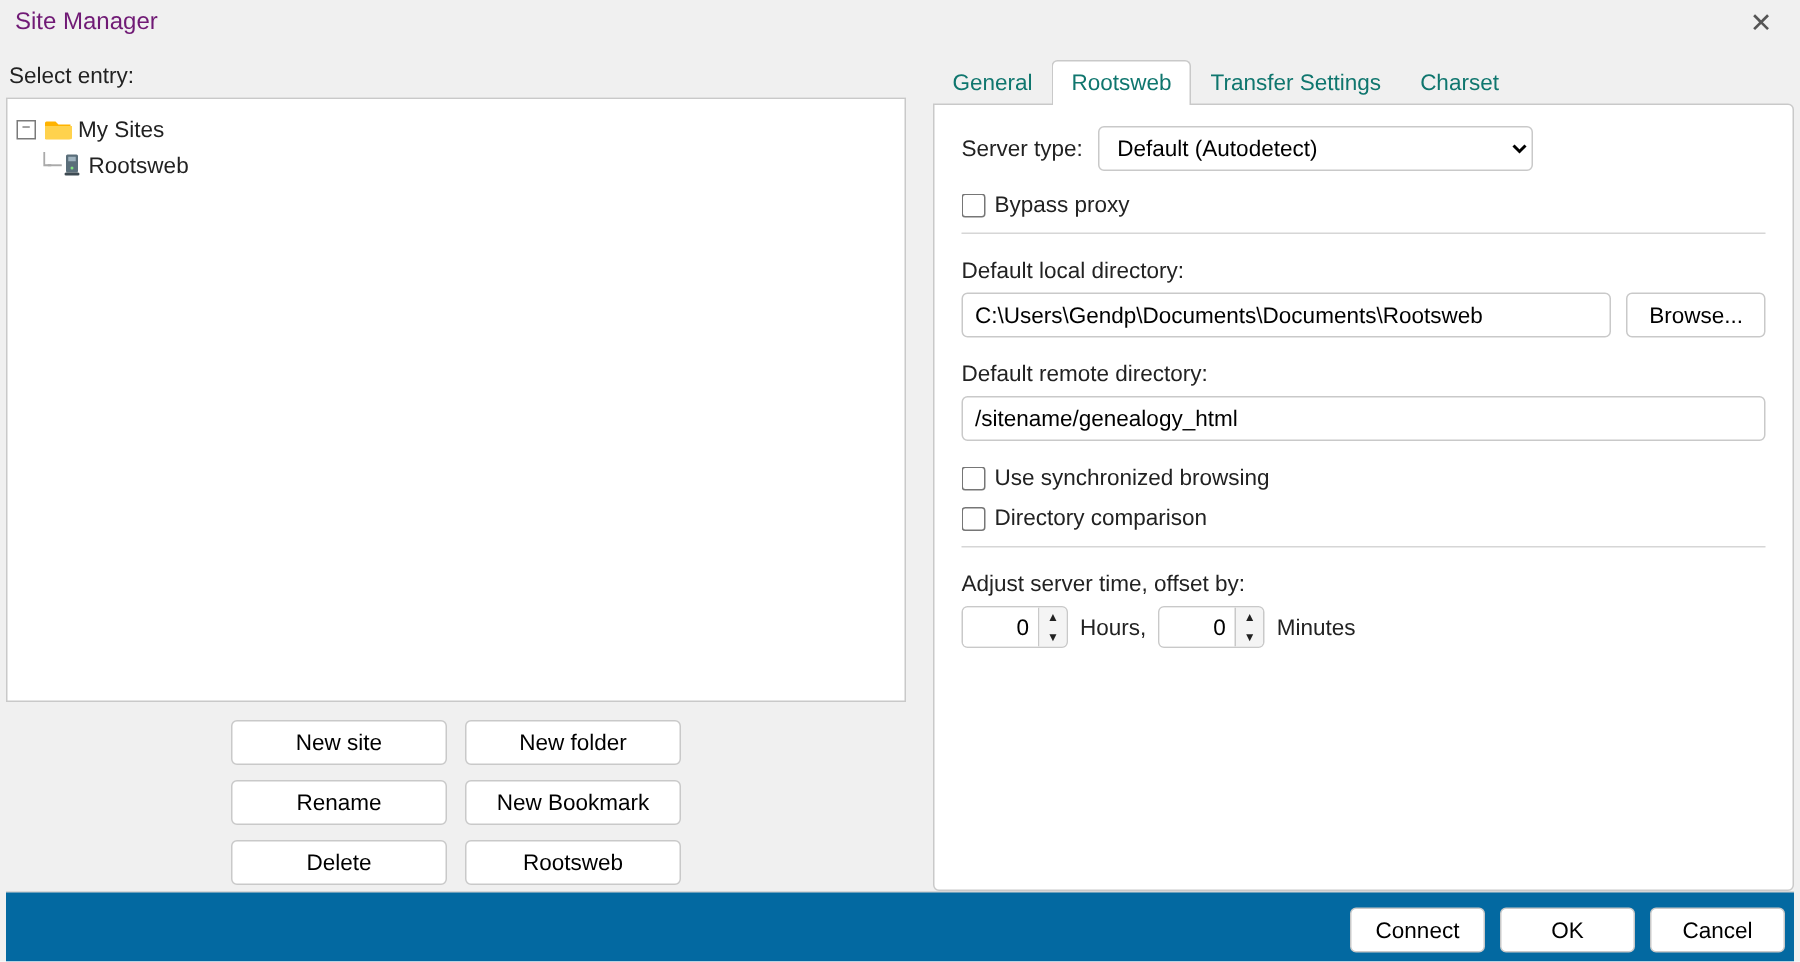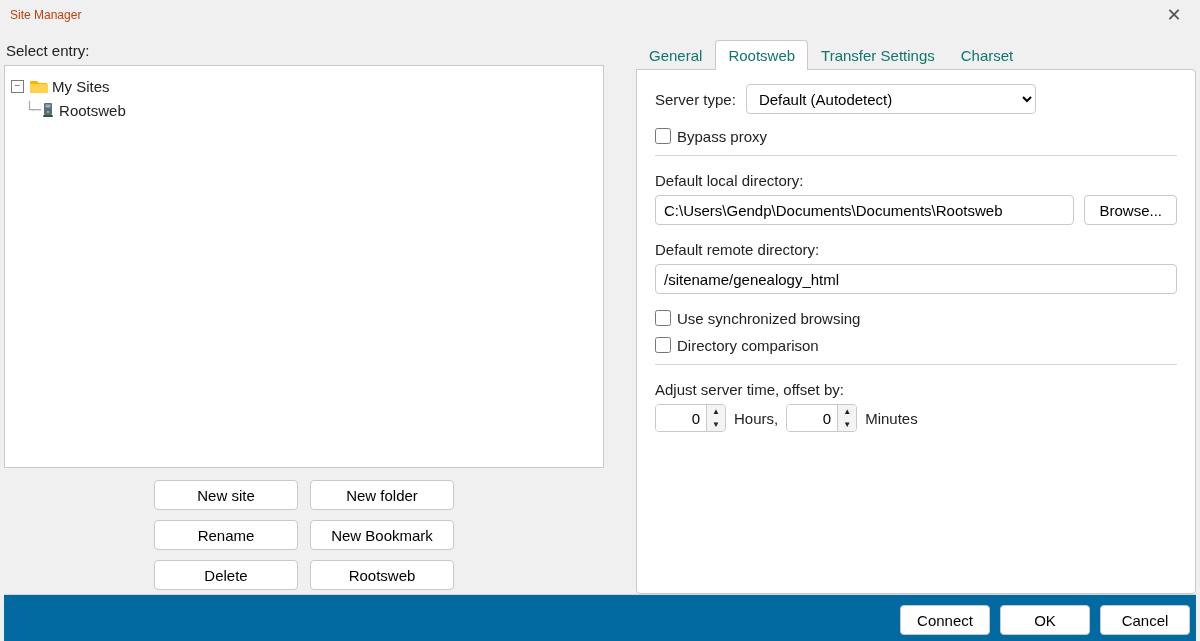--- a/index.html
+++ b/index.html
@@ -1,22 +1,22 @@
 <!DOCTYPE html>
 <html><head>
 <meta charset="utf-8">
 <style>
   * { box-sizing: border-box; font-family: "Segoe UI", Tahoma, sans-serif; font-size: 15px; }
   html, body { margin: 0; padding: 0; background: #fff; color: #222; }
   .window { width: 1200px; height: 641px; background: #fff; display: flex; flex-direction: column; }
   .titlebar { height: 30px; background: #f0f0f0; display: flex; align-items: center; padding: 0 6px; }
-  .titlebar .title { color: #c2410c; flex: 1; font-size: 12px; padding-left: 4px; }
+  .titlebar .title { color: #701a75; flex: 1; font-size: 16px; padding-left: 4px; }
   .titlebar .close { width: 40px; text-align: center; color: #555; font-size: 18px; }
   .client { flex: 1; display: flex; flex-direction: column; padding: 0 4px; background: #f0f0f0; }
-  .top { flex: 1; display: flex; gap: 32px; }
+  .top { flex: 1; display: flex; gap: 18px; }
   .left { width: 600px; display: flex; flex-direction: column; padding-top: 12px; }
   .left-label { margin-bottom: 6px; padding-left: 2px; }
   .tree { flex: 1; background: #fff; border: 1px solid #c9c9c9; padding: 8px 6px; overflow: auto; }
   .tree-row { display: flex; align-items: center; height: 24px; white-space: nowrap; }
   .tree-toggle { width: 13px; height: 13px; border: 1px solid #7a7a7a; display: inline-flex; align-items: center; justify-content: center; font-size: 10px; line-height: 1; color: #555; margin-right: 4px; background: #fff; }
   .tree-line { color: #aaa; font-family: Consolas, monospace; }
   .tree-icon { display: inline-flex; margin: 0 4px 0 2px; }
   .left-grid { display: grid; grid-template-columns: 1fr 1fr; gap: 10px 12px; padding: 12px 150px 4px 150px; }
   button.win { height: 30px; background: #fff; border: 1px solid #c9c9c9; border-radius: 4px; padding: 0 14px; }
   .right { flex: 1; display: flex; flex-direction: column; padding-top: 6px; }
@@ -25,21 +25,21 @@
   .tab.active { background: #fff; border-color: #c9c9c9; position: relative; z-index: 2; }
   .tabpanel { border: 1px solid #c9c9c9; background: #fff; flex: 1; margin-top: -1px; border-radius: 0 4px 4px 4px; padding: 14px 18px; }
   .form-row { display: flex; align-items: center; gap: 10px; margin-bottom: 14px; }
   .sep { border-top: 1px solid #d6d6d6; margin: 6px 0 16px 0; }
   select.win, input.textbox { height: 30px; background: #fff; border: 1px solid #c9c9c9; border-radius: 4px; padding: 0 8px; }
   input.textbox { width: 100%; }
   .spinner { display: inline-flex; align-items: stretch; border: 1px solid #c9c9c9; border-radius: 4px; height: 28px; overflow: hidden; }
   .spinner input { width: 50px; border: none; text-align: right; padding: 0 6px; outline: none; font-size: 15px; }
   .spinbtns { display: flex; flex-direction: column; border-left: 1px solid #c9c9c9; }
   .spinbtn { width: 18px; flex: 1; display: flex; align-items: center; justify-content: center; font-size: 8px; background: #f4f4f4; }
-  .chk { display: flex; gap: 6px; margin-bottom: 10px; }
+  .chk { display: flex; align-items: center; gap: 6px; margin-bottom: 10px; }
   .chk input { width: 16px; height: 16px; margin: 0; }
   .field-label { margin-bottom: 6px; display: block; }
   .section { margin-bottom: 16px; margin-top: 16px; }
   .footer { border-top: 1px solid #d6d6d6; display: flex; justify-content: flex-end; gap: 10px; padding: 10px 6px 6px 0; background: #0369a1; }
   .footer button { width: 90px; }
   svg { display: block; }
 </style>
 </head>
 <body>
 

